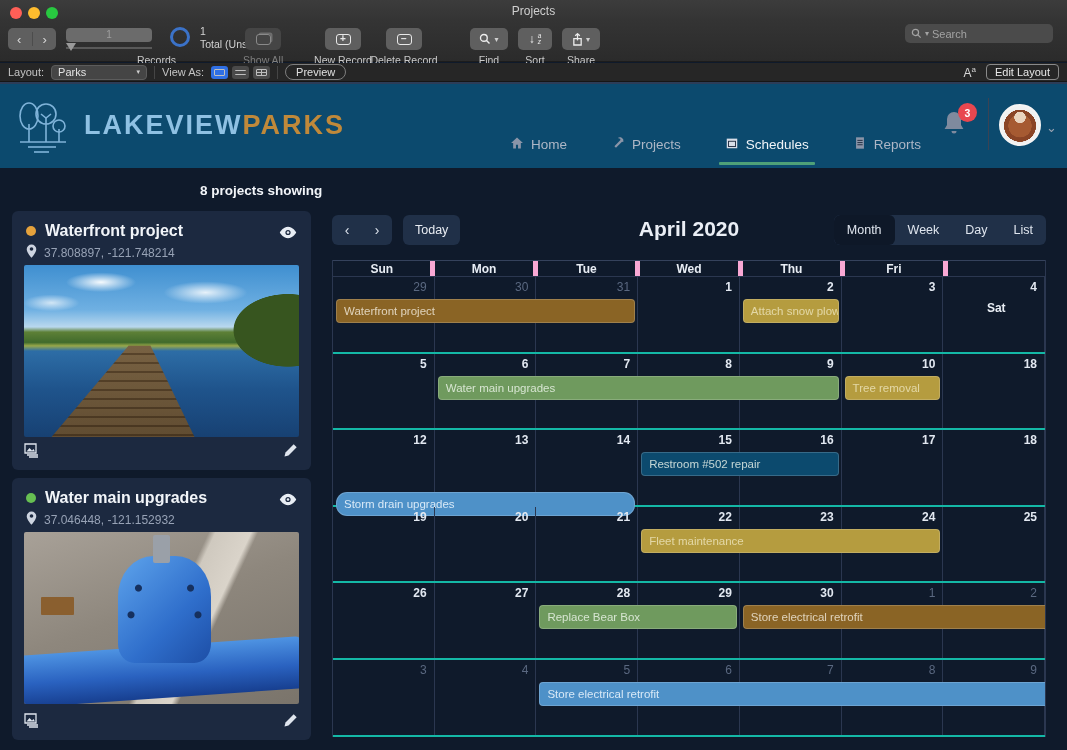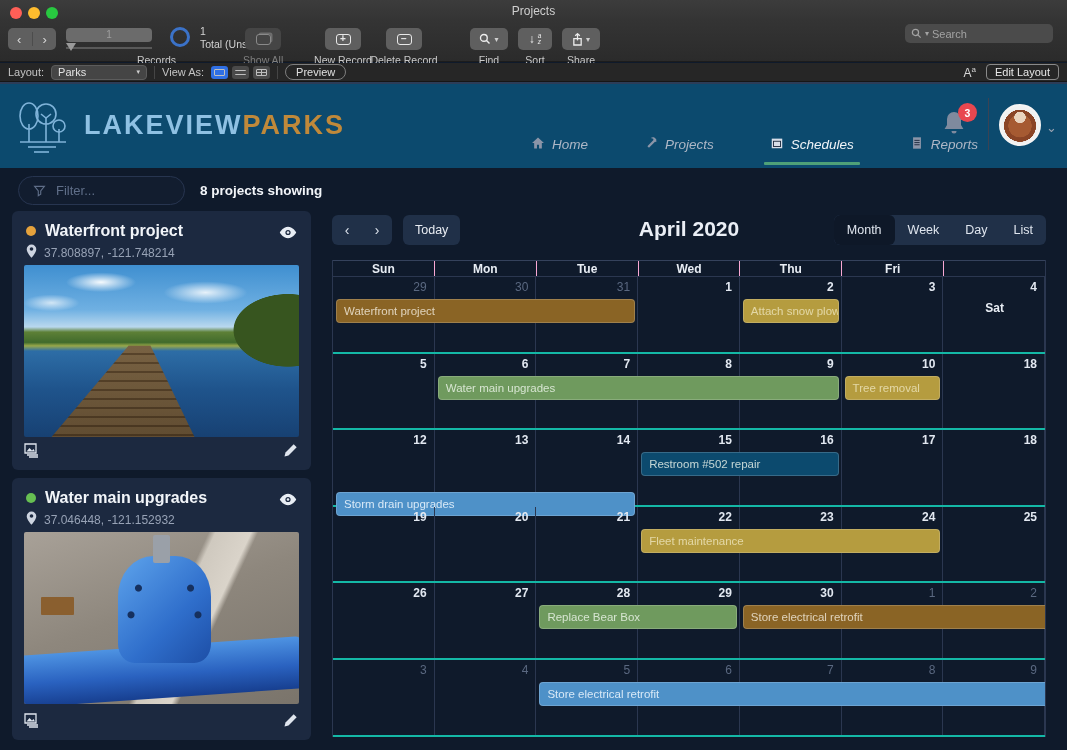--- a/index.html
+++ b/index.html
@@ -68,21 +68,21 @@
   .edit-layout { border:1px solid #8a8a8a; border-radius:4px; padding:1px 8px; color:#e8e8e8; }
 
   
   .app { position:absolute; top:82px; left:0; right:0; bottom:0; background:#0f1a2b; }
   .app-header { position:absolute; top:0; left:0; right:0; height:86px; background:#0c4a6e;
     border-top:2px solid #2c3d58; }
   .logo { position:absolute; left:16px; top:10px; display:flex; align-items:center; gap:12px; }
   .brand { font-size:27px; letter-spacing:2px; font-weight:600; }
   .brand .b1 { color:#8fc1e3; }
   .brand .b2 { color:#c0893a; }
-  .main-nav { position:absolute; left:531px; top:52px; display:flex; gap:56px;font-style:italic; }
+  .main-nav { position:absolute; left:510px; top:52px; display:flex; gap:44px; }
   .nav-item { display:flex; align-items:center; gap:7px; font-size:13.5px; color:#aeb7c6;
     padding-bottom:12px; position:relative; cursor:default; }
   .nav-item svg { width:14px; height:14px; fill:#8b95a8; }
   .nav-item.active { color:#f0f4f8; }
   .nav-item.active svg { fill:#d8dee8; }
   .nav-item.active::after { content:""; position:absolute; left:-6px; right:-6px; bottom:0;
     height:3px; background:#4fa178; border-radius:1px; }
   .bell-wrap { position:absolute; left:942px; top:26px; width:26px; height:28px; }
   .bell-wrap svg { width:24px; height:26px; fill:#7f8a9e; }
   .badge { position:absolute; top:-7px; right:-9px; min-width:19px; height:19px; border-radius:50%;
@@ -155,21 +155,21 @@
   .cal-title { position:absolute; left:0; right:0; text-align:center; top:2px; font-size:21px;
     font-weight:bold; color:#eaeef5; }
   .cal-views { position:absolute; right:0; top:0; height:30px; background:#203048; border-radius:6px;
     display:flex; overflow:hidden; }
   .cal-view { height:30px; line-height:30px; padding:0 13px; font-size:12.5px; color:#dfe5ee; }
   .cal-view.active { background:#0e1828; border-radius:6px; }
   .cal-grid { position:absolute; left:0; top:45px; width:714px;
     border-left:1px solid #2b3750; border-right:1px solid #2b3750; }
   .wd-row { display:flex; height:17px; border-top:1px solid #35425c; border-bottom:1px solid #2b3750; }
   .wd { flex:1; text-align:center; font-size:12px; font-weight:bold; color:#e8edf4;
-    border-right:1px solid #f9a8d4; line-height:16px; }
+    border-right:5px solid #f9a8d4; line-height:16px; }
   .wd:last-child { border-right:none;margin-top:39px; }
   .week { position:relative; height:76.6px; border-bottom:2px solid #14b8a6; display:flex; }
   .daycell { flex:1; border-right:1px solid #2b3750; text-align:right; padding:3px 7px 0 0;
     font-size:12px; font-weight:bold; color:#e2e8f1; }
   .daycell:last-child { border-right:none; }
   .daycell.muted { color:#5a6880; font-weight:normal; }
   .event { position:absolute; height:24px; border-radius:4px; font-size:11.5px; line-height:23px;
     padding-left:7px; white-space:nowrap; overflow:hidden; border:1px solid rgba(255,255,255,0.18); }
   .event.cont { border-top-right-radius:0; border-bottom-right-radius:0; border-right:none; }
 </style>
@@ -349,26 +349,20 @@
             <path d="M12 2a7 7 0 0 0-7 7v6l-2.4 4h18.8L19 15V9a7 7 0 0 0-7-7z"></path>
             <path d="M9.5 21a2.5 2.5 0 0 0 5 0z"></path>
           </svg>
         <span class="badge">3</span>
       </div>
       <div class="hdr-sep"></div>
       <div class="avatar"></div>
       <div class="hdr-chev">⌄</div>
     </div>
 
-    <div class="filter-pill">
-      <svg viewBox="0 0 16 16">
-          <path d="M2 3h12L9.5 8.5v4l-3 2v-6z"></path>
-        </svg>
-      <span>Filter...</span>
-    </div>
     <div class="proj-count">8 projects showing</div>
     <div id="project-cards">
         <div class="card" style="top: 129px; height: 259px;">
           <div class="card-head">
             <span class="dot" style="background:#e5a23c"></span>
             <span class="card-title">Waterfront project</span>
             <span class="eye"><svg viewBox="0 0 18 13">
                 <path d="M9 .8C4.7.8 1.6 5 .8 6.5 1.6 8 4.7 12.2 9 12.2s7.4-4.2 8.2-5.7C16.4 5 13.3.8 9 .8z"></path>
                 <circle cx="9" cy="6.5" r="2.6" fill="#1c2940"></circle>
                 <circle cx="9" cy="6.5" r="1.3"></circle>
@@ -476,21 +470,21 @@
           </div>
           <div class="week">
             <div class="daycell">12</div>
             <div class="daycell">13</div>
             <div class="daycell">14</div>
             <div class="daycell">15</div>
             <div class="daycell">16</div>
             <div class="daycell">17</div>
             <div class="daycell">18</div>
             <div class="event" style="left: calc(42.8571% + 3px); width: calc(28.5714% - 6px); top: 22px; background: #0c4a6e; color: rgba(240, 248, 238, 0.8);">Restroom #502 repair</div>
-            <div class="event" style="left: calc(0% + 3px); width: calc(42.8571% - 6px); top: 62px; background: rgb(78, 145, 200); color: rgba(240, 248, 255, 0.85);">Storm drain upgrades</div>
+            <div class="event" style="left: calc(0% + 3px); width: calc(42.8571% - 6px); top: 62px; background: rgb(78, 145, 200); color: rgba(240, 248, 255, 0.85); border-radius: 11px;">Storm drain upgrades</div>
           </div>
           <div class="week">
             <div class="daycell">19</div>
             <div class="daycell">20</div>
             <div class="daycell">21</div>
             <div class="daycell">22</div>
             <div class="daycell">23</div>
             <div class="daycell">24</div>
             <div class="daycell">25</div>
             <div class="event" style="left: calc(42.8571% + 3px); width: calc(42.8571% - 6px); top: 22px; background: rgb(181, 156, 63); color: rgba(255, 252, 228, 0.62);">Fleet maintenance</div>

